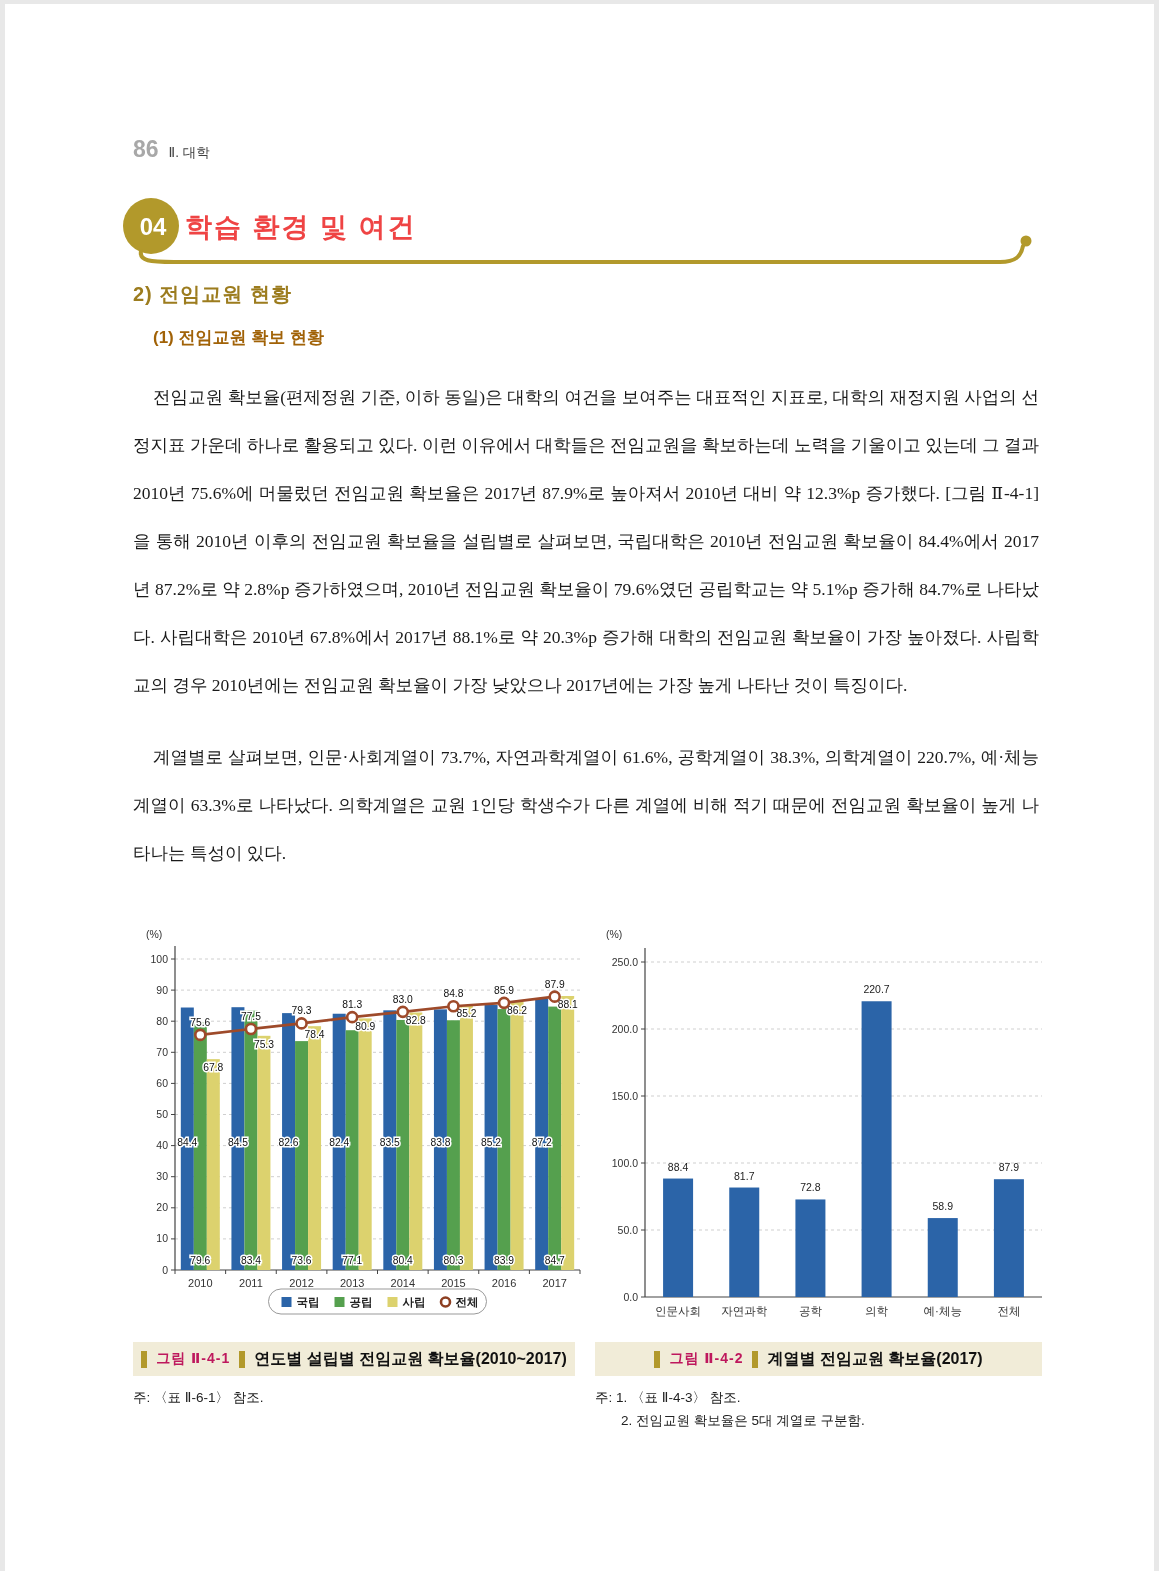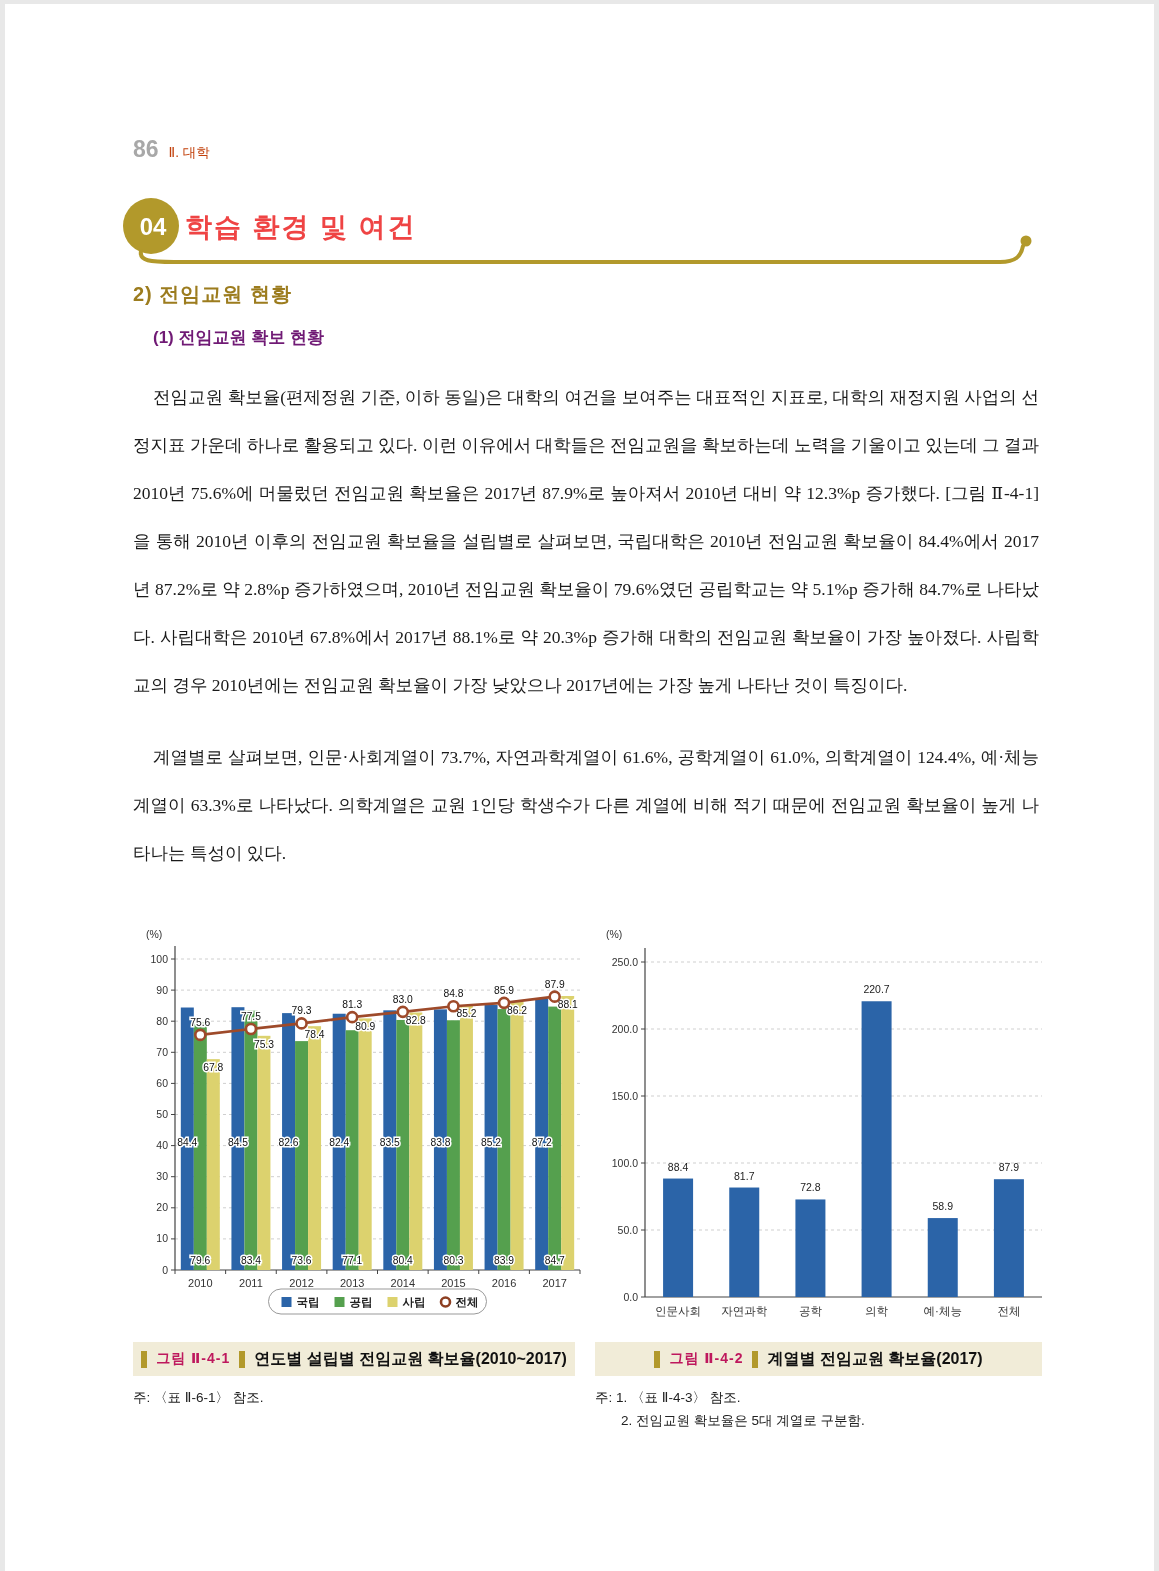--- a/index.html
+++ b/index.html
@@ -4,32 +4,32 @@
 <style>
   html,body{margin:0;padding:0;background:#e8e8e8;}
   .page{
     position:relative;width:1149px;height:1571px;background:#ffffff;
     margin:4px auto;overflow:hidden;
     font-family:"Liberation Sans","DejaVu Sans",sans-serif;
   }
   
   .page-header{position:absolute;left:128px;top:132px;display:flex;align-items:baseline;gap:10px;}
   .page-num{font-size:23px;font-weight:bold;color:#a8a8a8;}
-  .chapter{font-size:13.5px;color:#c2410c;}
+  .chapter{font-size:13.5px;color:#404040;}
   
   .section-swoosh{position:absolute;left:115px;top:185px;}
   .section-title{
     position:absolute;left:180px;top:205px;font-size:27px;font-weight:bold;
     color:#ef4444;letter-spacing:2px;
   }
   .badge-text{font-size:24px;font-weight:bold;fill:#ffffff;}
   
   .subsection{position:absolute;left:128px;top:277px;font-size:20px;font-weight:bold;color:#9c7c1e;letter-spacing:1px;}
   .textflow{position:absolute;left:128px;top:322px;width:906px;}
-  .subsubsection{margin:0 0 0 20px;font-size:17px;font-weight:600;color:#701a75;}
+  .subsubsection{margin:0 0 0 20px;font-size:17px;font-weight:600;color:#a16207;}
   .body-par{
     margin:24px 0 0 0;font-family:"Liberation Serif","DejaVu Serif",serif;
     font-size:17.5px;line-height:48px;color:#1a1a1a;text-align:justify;text-indent:20px;
   }
   
   .chart{position:absolute;}
   svg text{font-family:"Liberation Sans","DejaVu Sans",sans-serif;}
   
   .figure-caption{
     position:absolute;height:34px;background:#f1ecd8;
@@ -59,21 +59,21 @@
     <circle cx="906" cy="52" r="5.5" fill="#b2992b"></circle>
     <text class="badge-text" x="33" y="46" text-anchor="middle">04</text>
   </svg>
   <div class="section-title">학습 환경 및 여건</div>
 
   <div class="subsection">2) 전임교원 현황</div>
 
   <div class="textflow">
     <div class="subsubsection">(1) 전임교원 확보 현황</div>
     <p class="body-par">전임교원 확보율(편제정원 기준, 이하 동일)은 대학의 여건을 보여주는 대표적인 지표로, 대학의 재정지원 사업의 선정지표 가운데 하나로 활용되고 있다. 이런 이유에서 대학들은 전임교원을 확보하는데 노력을 기울이고 있는데 그 결과 2010년 75.6%에 머물렀던 전임교원 확보율은 2017년 87.9%로 높아져서 2010년 대비 약 12.3%p 증가했다. [그림 Ⅱ-4-1]을 통해 2010년 이후의 전임교원 확보율을 설립별로 살펴보면, 국립대학은 2010년 전임교원 확보율이 84.4%에서 2017년 87.2%로 약 2.8%p 증가하였으며, 2010년 전임교원 확보율이 79.6%였던 공립학교는 약 5.1%p 증가해 84.7%로 나타났다. 사립대학은 2010년 67.8%에서 2017년 88.1%로 약 20.3%p 증가해 대학의 전임교원 확보율이 가장 높아졌다. 사립학교의 경우 2010년에는 전임교원 확보율이 가장 낮았으나 2017년에는 가장 높게 나타난 것이 특징이다.</p>
-    <p class="body-par">계열별로 살펴보면, 인문·사회계열이 73.7%, 자연과학계열이 61.6%, 공학계열이 61.0%, 의학계열이 124.4%, 예·체능계열이 63.3%로 나타났다. 의학계열은 교원 1인당 학생수가 다른 계열에 비해 적기 때문에 전임교원 확보율이 높게 나타나는 특성이 있다.</p>
+    <p class="body-par">계열별로 살펴보면, 인문·사회계열이 73.7%, 자연과학계열이 61.6%, 공학계열이 38.3%, 의학계열이 220.7%, 예·체능계열이 63.3%로 나타났다. 의학계열은 교원 1인당 학생수가 다른 계열에 비해 적기 때문에 전임교원 확보율이 높게 나타나는 특성이 있다.</p>
   </div>
 
   <svg class="chart" style="left:133px;top:920px" width="455" height="410" viewBox="0 0 455 410">
       <text x="8" y="14" font-size="10.5" text-anchor="start" fill="#333">(%)</text>
       <line x1="33" y1="346" x2="37" y2="346" stroke="#444" stroke-width="1"></line>
       <text x="30" y="349.5" font-size="10.5" text-anchor="end" fill="#333">0</text>
       <line x1="37" y1="314.9" x2="442" y2="314.9" stroke="#cfcfcf" stroke-width="1" stroke-dasharray="3 3"></line>
       <line x1="33" y1="314.9" x2="37" y2="314.9" stroke="#444" stroke-width="1"></line>
       <text x="30" y="318.4" font-size="10.5" text-anchor="end" fill="#333">10</text>
       <line x1="37" y1="283.8" x2="442" y2="283.8" stroke="#cfcfcf" stroke-width="1" stroke-dasharray="3 3"></line>

